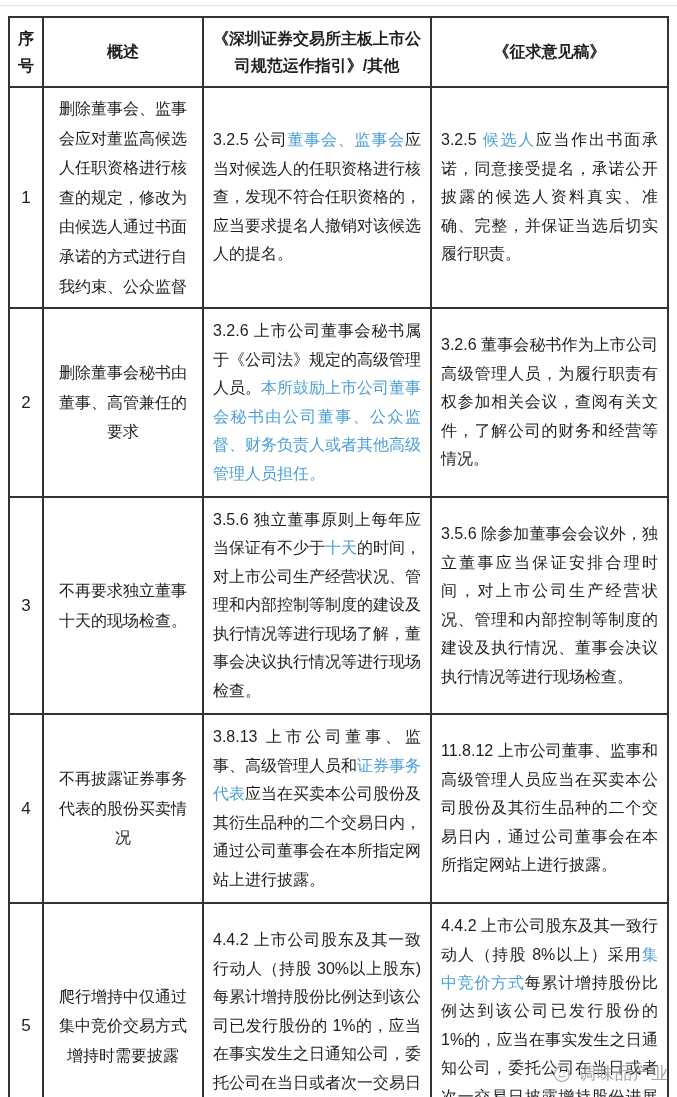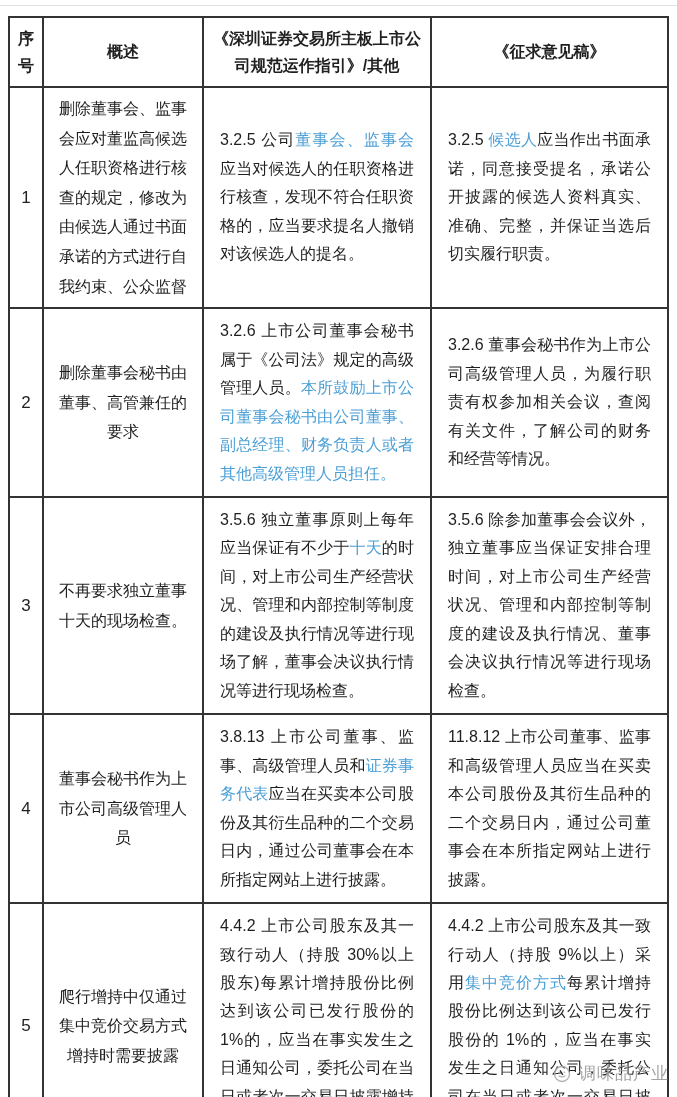--- a/index.html
+++ b/index.html
@@ -20,21 +20,21 @@
   thead tr{height:70px;}
   th{font-size:16px;font-weight:bold;text-align:center;padding:4px 3px;line-height:1.7;}
   tbody tr:nth-child(1){height:177px;}
   tbody tr:nth-child(2){height:147px;}
   tbody tr:nth-child(3){height:181px;}
   tbody tr:nth-child(4){height:145px;}
   tbody tr:nth-child(5){height:200px;}
   tbody tr:nth-child(6){height:152px;}
   td.col-num{text-align:center;font-size:17px;padding:2px;}
   td.col-overview{text-align:center;font-size:16px;line-height:1.85;padding:6px 10px;margin-left:44px;}
-  td.col-text{font-size:16px;line-height:1.78;padding:8px 16px;text-align:justify;}
+  td.col-text{font-size:16px;line-height:1.78;padding:8px 9px;text-align:justify;}
   .hl{color:var(--hl);}
   .watermark{
     position:absolute;right:8px;bottom:12px;display:flex;align-items:center;gap:7px;
     color:var(--wm);font-size:17px;letter-spacing:1px;opacity:.9;
   }
   .wm-icon{width:20px;height:20px;flex:0 0 auto;}
 </style>
 </head>
 <body>
 
@@ -59,40 +59,40 @@
     <tbody>
         <tr>
           <td class="col-num">1</td>
           <td class="col-overview">删除董事会、监事会应对董监高候选人任职资格进行核查的规定，修改为由候选人通过书面承诺的方式进行自我约束、公众监督</td>
           <td class="col-text"><span>3.2.5 公司</span><span class="hl">董事会、监事会</span><span>应当对候选人的任职资格进行核查，发现不符合任职资格的，应当要求提名人撤销对该候选人的提名。</span></td>
           <td class="col-text"><span>3.2.5 </span><span class="hl">候选人</span><span>应当作出书面承诺，同意接受提名，承诺公开披露的候选人资料真实、准确、完整，并保证当选后切实履行职责。</span></td>
         </tr>
         <tr>
           <td class="col-num">2</td>
           <td class="col-overview">删除董事会秘书由董事、高管兼任的要求</td>
-          <td class="col-text"><span>3.2.6 上市公司董事会秘书属于《公司法》规定的高级管理人员。</span><span class="hl">本所鼓励上市公司董事会秘书由公司董事、副总经理、财务负责人或者其他高级管理人员担任。</span></td>
+          <td class="col-text"><span>3.2.6 上市公司董事会秘书属于《公司法》规定的高级管理人员。</span><span class="hl">本所鼓励上市公司董事会秘书由公司董事、公众监督、财务负责人或者其他高级管理人员担任。</span></td>
           <td class="col-text"><span>3.2.6 董事会秘书作为上市公司高级管理人员，为履行职责有权参加相关会议，查阅有关文件，了解公司的财务和经营等情况。</span></td>
         </tr>
         <tr>
           <td class="col-num">3</td>
           <td class="col-overview">不再要求独立董事十天的现场检查。</td>
           <td class="col-text"><span>3.5.6 独立董事原则上每年应当保证有不少于</span><span class="hl">十天</span><span>的时间，对上市公司生产经营状况、管理和内部控制等制度的建设及执行情况等进行现场了解，董事会决议执行情况等进行现场检查。</span></td>
           <td class="col-text"><span>3.5.6 除参加董事会会议外，独立董事应当保证安排合理时间，对上市公司生产经营状况、管理和内部控制等制度的建设及执行情况、董事会决议执行情况等进行现场检查。</span></td>
         </tr>
         <tr>
           <td class="col-num">4</td>
-          <td class="col-overview">董事会秘书作为上市公司高级管理人员</td>
+          <td class="col-overview">不再披露证券事务代表的股份买卖情况</td>
           <td class="col-text"><span>3.8.13 上市公司董事、监事、高级管理人员和</span><span class="hl">证券事务代表</span><span>应当在买卖本公司股份及其衍生品种的二个交易日内，通过公司董事会在本所指定网站上进行披露。</span></td>
           <td class="col-text"><span>11.8.12 上市公司董事、监事和高级管理人员应当在买卖本公司股份及其衍生品种的二个交易日内，通过公司董事会在本所指定网站上进行披露。</span></td>
         </tr>
         <tr>
           <td class="col-num">5</td>
           <td class="col-overview">爬行增持中仅通过集中竞价交易方式增持时需要披露</td>
           <td class="col-text"><span>4.4.2 上市公司股东及其一致行动人（持股 30%以上股东)每累计增持股份比例达到该公司已发行股份的 1%的，应当在事实发生之日通知公司，委托公司在当日或者次一交易日披露增持股份进展公告。</span></td>
-          <td class="col-text"><span>4.4.2 上市公司股东及其一致行动人（持股 9%以上）采用</span><span class="hl">集中竞价方式</span><span>每累计增持股份比例达到该公司已发行股份的 1%的，应当在事实发生之日通知公司，委托公司在当日或者次一交易日披露增持股份进展公告。</span></td>
+          <td class="col-text"><span>4.4.2 上市公司股东及其一致行动人（持股 8%以上）采用</span><span class="hl">集中竞价方式</span><span>每累计增持股份比例达到该公司已发行股份的 1%的，应当在事实发生之日通知公司，委托公司在当日或者次一交易日披露增持股份进展公告。</span></td>
         </tr>
       </tbody>
   </table>
 </div>
 
 <div class="watermark">
   <svg class="wm-icon" viewBox="0 0 24 24" fill="none" stroke="#aaaaaa" stroke-width="1.6">
     <circle cx="12" cy="12" r="9"></circle>
     <circle cx="9" cy="10" r="1" fill="#aaaaaa" stroke="none"></circle>
     <circle cx="15" cy="10" r="1" fill="#aaaaaa" stroke="none"></circle>

